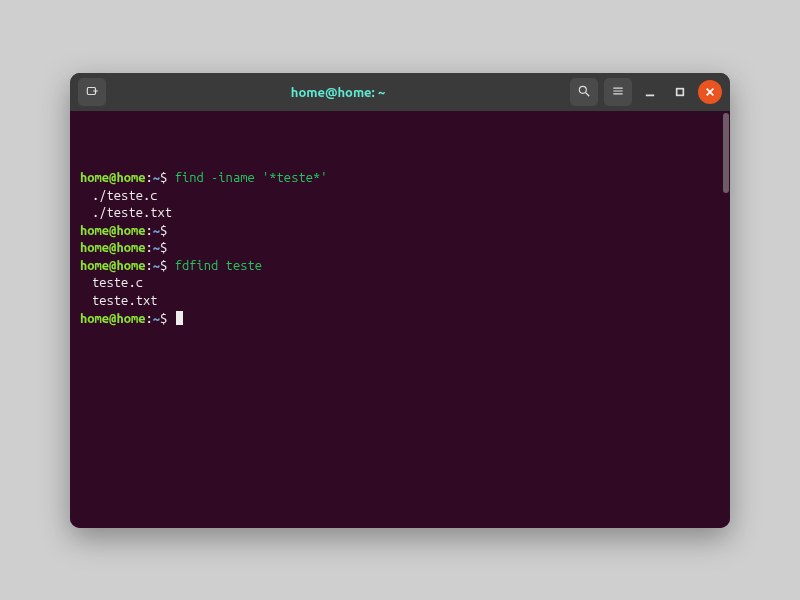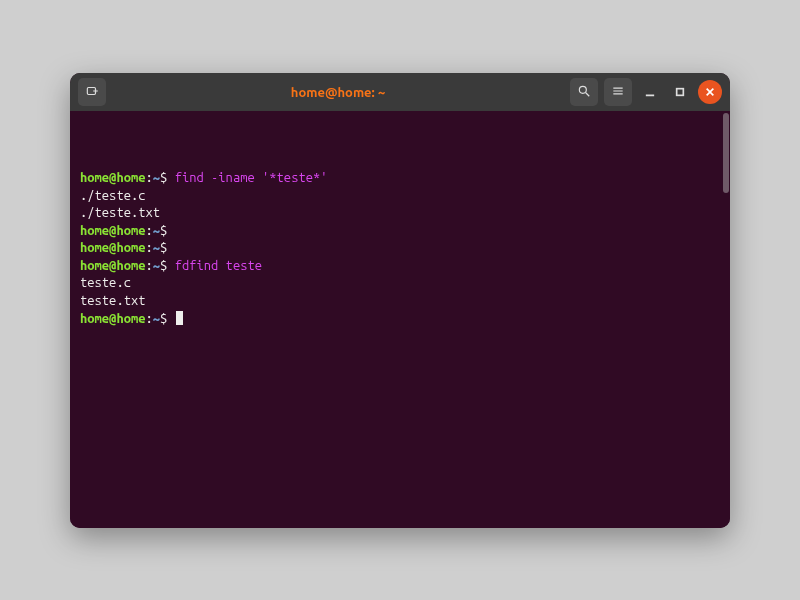--- a/index.html
+++ b/index.html
@@ -22,21 +22,21 @@
     overflow: hidden;
     display: flex;
     flex-direction: column;
   }
   .titlebar {
     height: 38px;
     background: #3a3a3a;
     display: flex;
     align-items: center;
     padding: 0 8px;
-    color: #f97316;
+    color: #5eead4;
     font-family: "Ubuntu", "Segoe UI", sans-serif;
     font-size: 13px;
     font-weight: 600;
     gap: 6px;
   }
   .tb-btn {
     width: 28px;
     height: 28px;
     border-radius: 5px;
     background: #4a4a4a;
@@ -83,22 +83,22 @@
     width: 6px;
     height: 80px;
     background: #6f5a68;
     border-radius: 3px;
   }
   .line { display: block; }
   .prompt-user { color: #8ae234; font-weight: bold; text-align: center; }
   .prompt-path { color: #729fcf; font-weight: bold; }
   .prompt-sep { color: #eeeeec; }
   .prompt-dollar { color: #eeeeec; }
-  .cmd { color: #d946ef; }
-  .out { color: #eeeeec; }
+  .cmd { color: #22c55e; }
+  .out { color: #eeeeec; margin-left: 12px; }
   .cursor {
     display: inline-block;
     width: 7px;
     height: 14px;
     background: #eeeeec;
     vertical-align: -2px;
     margin-left: 1px;
   }
 </style>
 </head>

